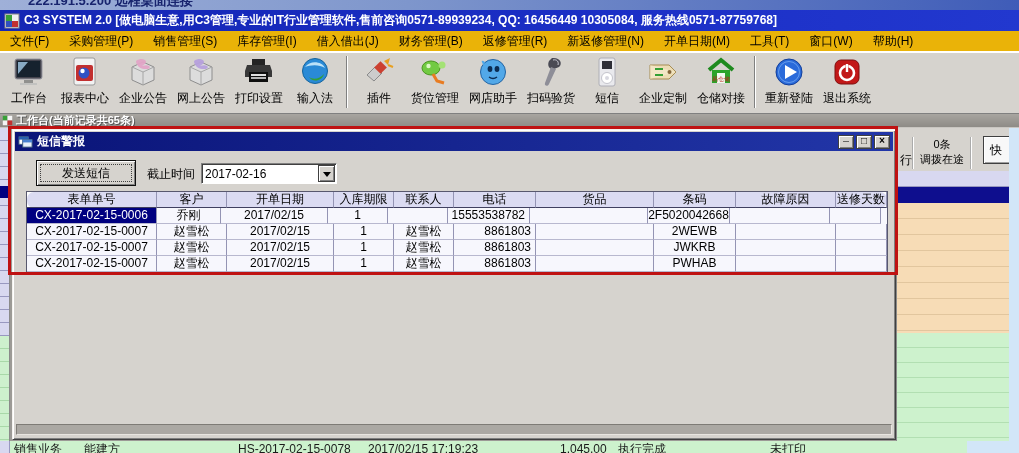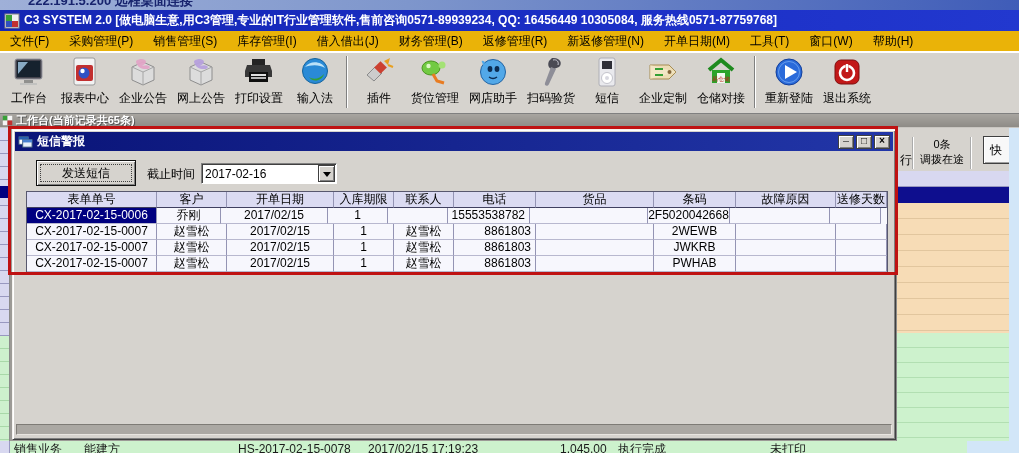--- a/index.html
+++ b/index.html
@@ -93,21 +93,21 @@
     box-shadow:inset 1px 1px 0 #404040; }
   .combo input { position:absolute; left:3px; top:2px; width:108px; height:15px; border:none; outline:none;
     font-family:inherit; font-size:12px; color:#000; background:#fff; }
   .combo-btn { position:absolute; right:1px; top:1px; width:17px; height:17px; background:#d6d3ce;
     border:1px solid #404040; box-shadow:inset 1px 1px 0 #fff, inset -1px -1px 0 #808080; }
   .combo-btn::after { content:""; position:absolute; left:4px; top:6px; border-left:4px solid transparent;
     border-right:4px solid transparent; border-top:5px solid #000; }
 
   .dlg-table { position:absolute; left:13px; top:61px; width:862px; background:#fff; border:1px solid #58586e; }
   .t-row { display:flex; height:16px; }
-  .t-row.head { background:#dbdbf2; }
+  .t-row.head { background:#dbdbf2;border-radius:7px; }
   .t-cell { height:16px; line-height:15px; overflow:hidden; white-space:nowrap; border-right:1px solid #9494b4;
     color:#000; font-size:12px; }
   .t-row.head .t-cell { border-bottom:1px solid #404060; text-align:center; }
   .t-row.body { background:#f7f7fd; }
   .t-row.body .t-cell { border-bottom:1px solid #b8b8cf; }
   .t-cell.sel { background:#000080; color:#fff; }
 
   .hscroll-strip { position:absolute; left:3px; right:3px; bottom:4px; height:11px; background:#aba8a3;
     border:1px solid #7e7b76; border-bottom-color:#e8e5e0; border-right-color:#e8e5e0; }
 

